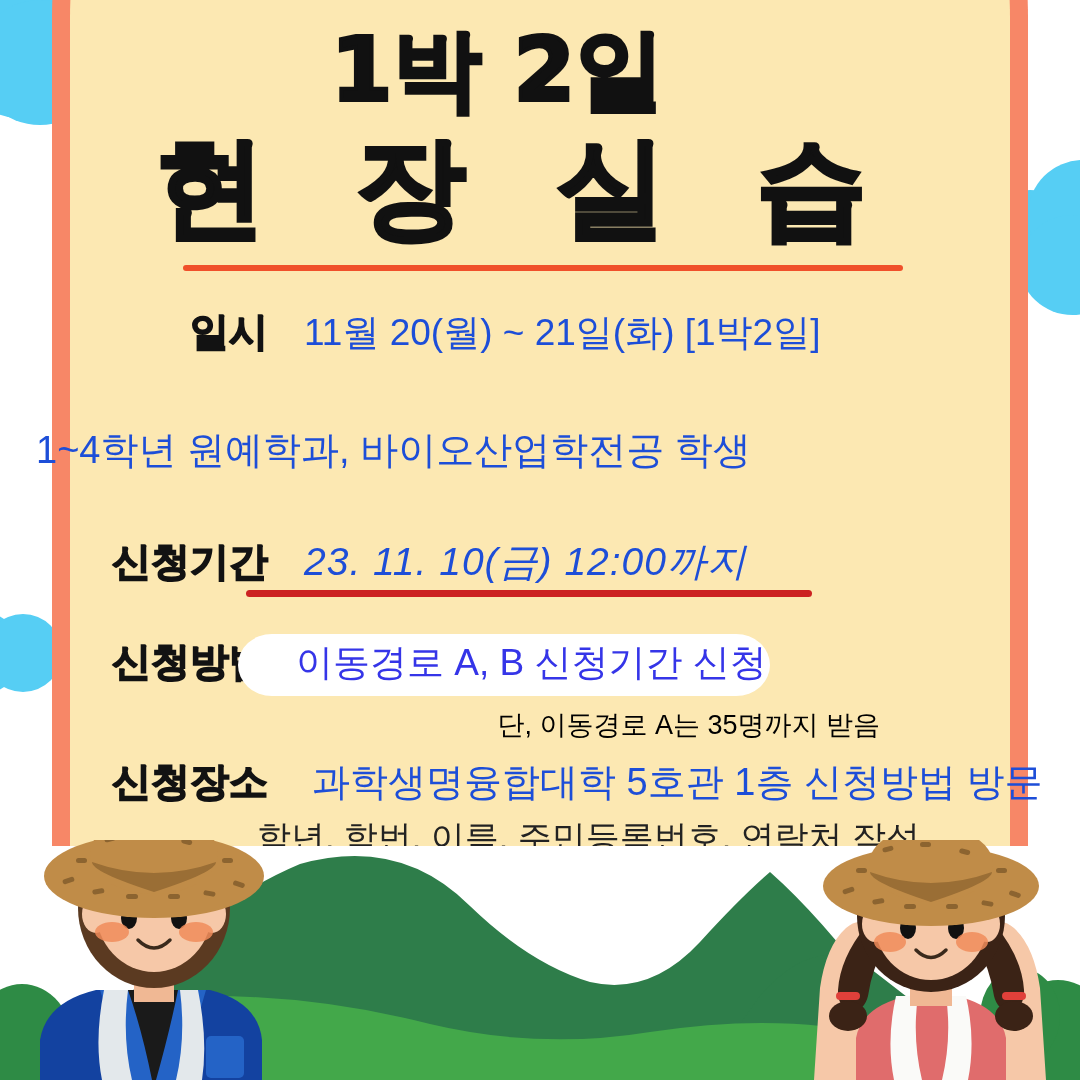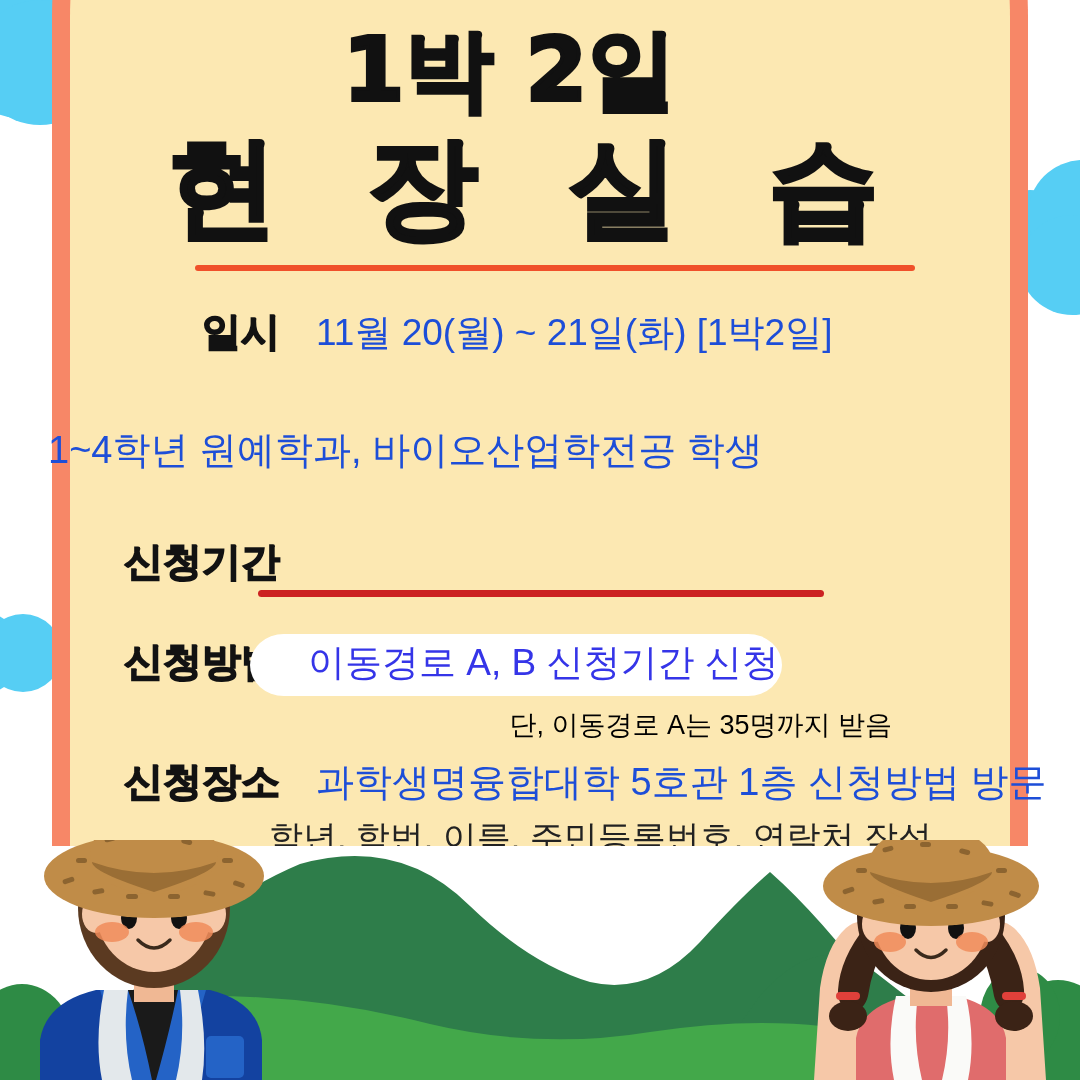--- a/index.html
+++ b/index.html
@@ -39,21 +39,21 @@
     z-index:2;
   }
   #arch-inner{
     position:absolute;left:70px;top:-452px;width:940px;height:1500px;
     background:#FCE8B2;
     border-radius:470px 470px 0 0;
     z-index:3;
   }
 
   
-  #content{position:absolute;left:12px;top:0;width:996px;height:1080px;z-index:6;}
+  #content{position:absolute;left:0;top:0;width:996px;height:1080px;z-index:6;}
 
   .title-line{
     position:absolute;width:100%;text-align:center;
     color:#111111;font-weight:900;
     font-family:"DejaVu Sans","Liberation Sans",sans-serif;
     -webkit-text-stroke:4px #111111;
   }
   #title-1{top:22px;font-size:88px;line-height:96px;letter-spacing:1px;}
   #title-2{top:128px;font-size:110px;line-height:118px;letter-spacing:26px;padding-left:26px;}
 
@@ -96,21 +96,21 @@
   #row-method .value{
     position:relative;z-index:7;color:#3535E8;font-size:37px;margin-left:28px;
   }
 
   #note{
     position:absolute;left:0px;top:706px;width:880px;text-align:right;
     color:#000000;font-size:27px;line-height:38px;
     font-family:"Liberation Sans","DejaVu Sans",sans-serif;white-space:nowrap;
   }
 
-  #row-place{left:0px;top:760px;}
+  #row-place{left:0px;top:760px;gap:8px;}
   #row-place .value{font-size:38px;}
   #place-sub{
     position:absolute;left:0px;top:816px;width:920px;text-align:right;
     color:#222222;font-size:34px;line-height:42px;
     font-family:"Liberation Sans","DejaVu Sans",sans-serif;white-space:nowrap;
   }
 
   
   #scenery{position:absolute;left:0;top:846px;width:1080px;height:234px;z-index:8;}
   #characters{position:absolute;left:0;top:840px;width:1080px;height:240px;z-index:9;}
@@ -277,20 +277,21 @@
       <div class="label">일시</div>
       <div class="value">11월 20(월) ~ 21일(화) [1박2일]</div>
     </div>
 
     <div class="row" id="row-target">
       <div class="value">1~4학년 원예학과, 바이오산업학전공 학생</div>
     </div>
 
     <div class="row" id="row-period">
       <div class="label">신청기간</div>
+      <div class="value">23. 11. 10(금) 12:00까지</div>
     </div>
     <div id="period-underline"></div>
 
     <div id="pill"></div>
     <div class="row" id="row-method">
       <div class="label">신청방법</div>
       <div class="value">이동경로 A, B 신청기간 신청</div>
     </div>
 
     <div id="note">단, 이동경로 A는 35명까지 받음</div>

